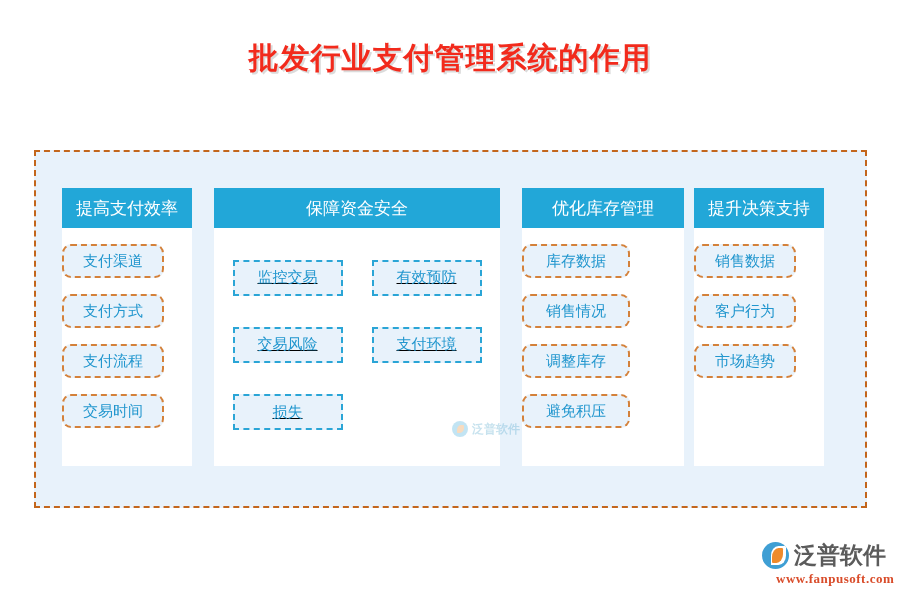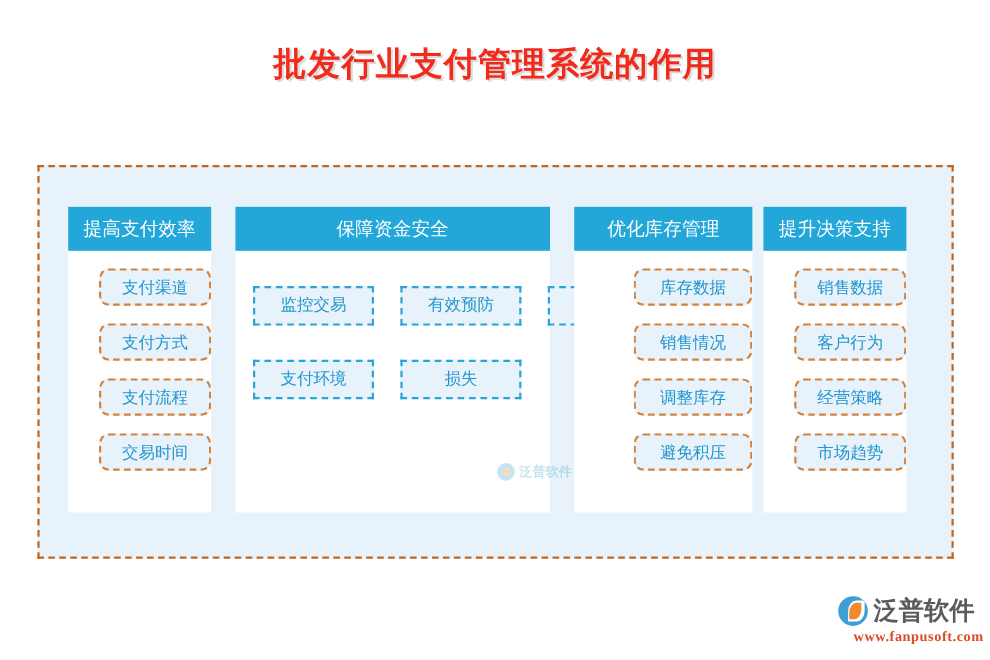--- a/index.html
+++ b/index.html
@@ -81,38 +81,39 @@
     flex: 1 1 auto;
     padding: 16px 0 10px 0;
     display: flex;
     flex-direction: column;
   }
 
   
   .item-list {
     display: flex;
     flex-direction: column;
-    align-items: flex-end;
+    align-items: flex-start;
     justify-content: flex-start;
     gap: 16px;
     flex: 1 1 auto;
   }
 
   
   .item-grid {
     flex: 1 1 auto;
     display: grid;
-    grid-template-columns: 1fr 1fr 1fr;
+    grid-template-columns: 1fr 1fr;
     grid-template-rows: 1fr 1fr 1fr;
     column-gap: 24px;
     row-gap: 0px;
     justify-items: center;
     align-items: center;
     padding: 0 16px 10px 16px;
     box-sizing: border-box;
+    text-decoration: underline;
   }
 
   .chip {
     background: #e8f2fb;
     color: #2196ce;
     font-size: 15px;
     display: flex;
     align-items: center;
     justify-content: center;
     box-sizing: border-box;
@@ -274,21 +275,20 @@
       </div>
     </div>
   </div>
 
   <div class="column col-4">
     <div class="col-header">提升决策支持</div>
     <div class="col-body">
       <div class="item-list">
         <div class="chip chip-round">销售数据</div>
         <div class="chip chip-round">客户行为</div>
-        <div class="chip chip-round">经营策略</div>
         <div class="chip chip-round">市场趋势</div>
       </div>
     </div>
   </div>
 
 </div>
 
 <div class="watermark">
   <span class="wm-mark"></span>
   <span class="wm-text">泛普软件</span>

